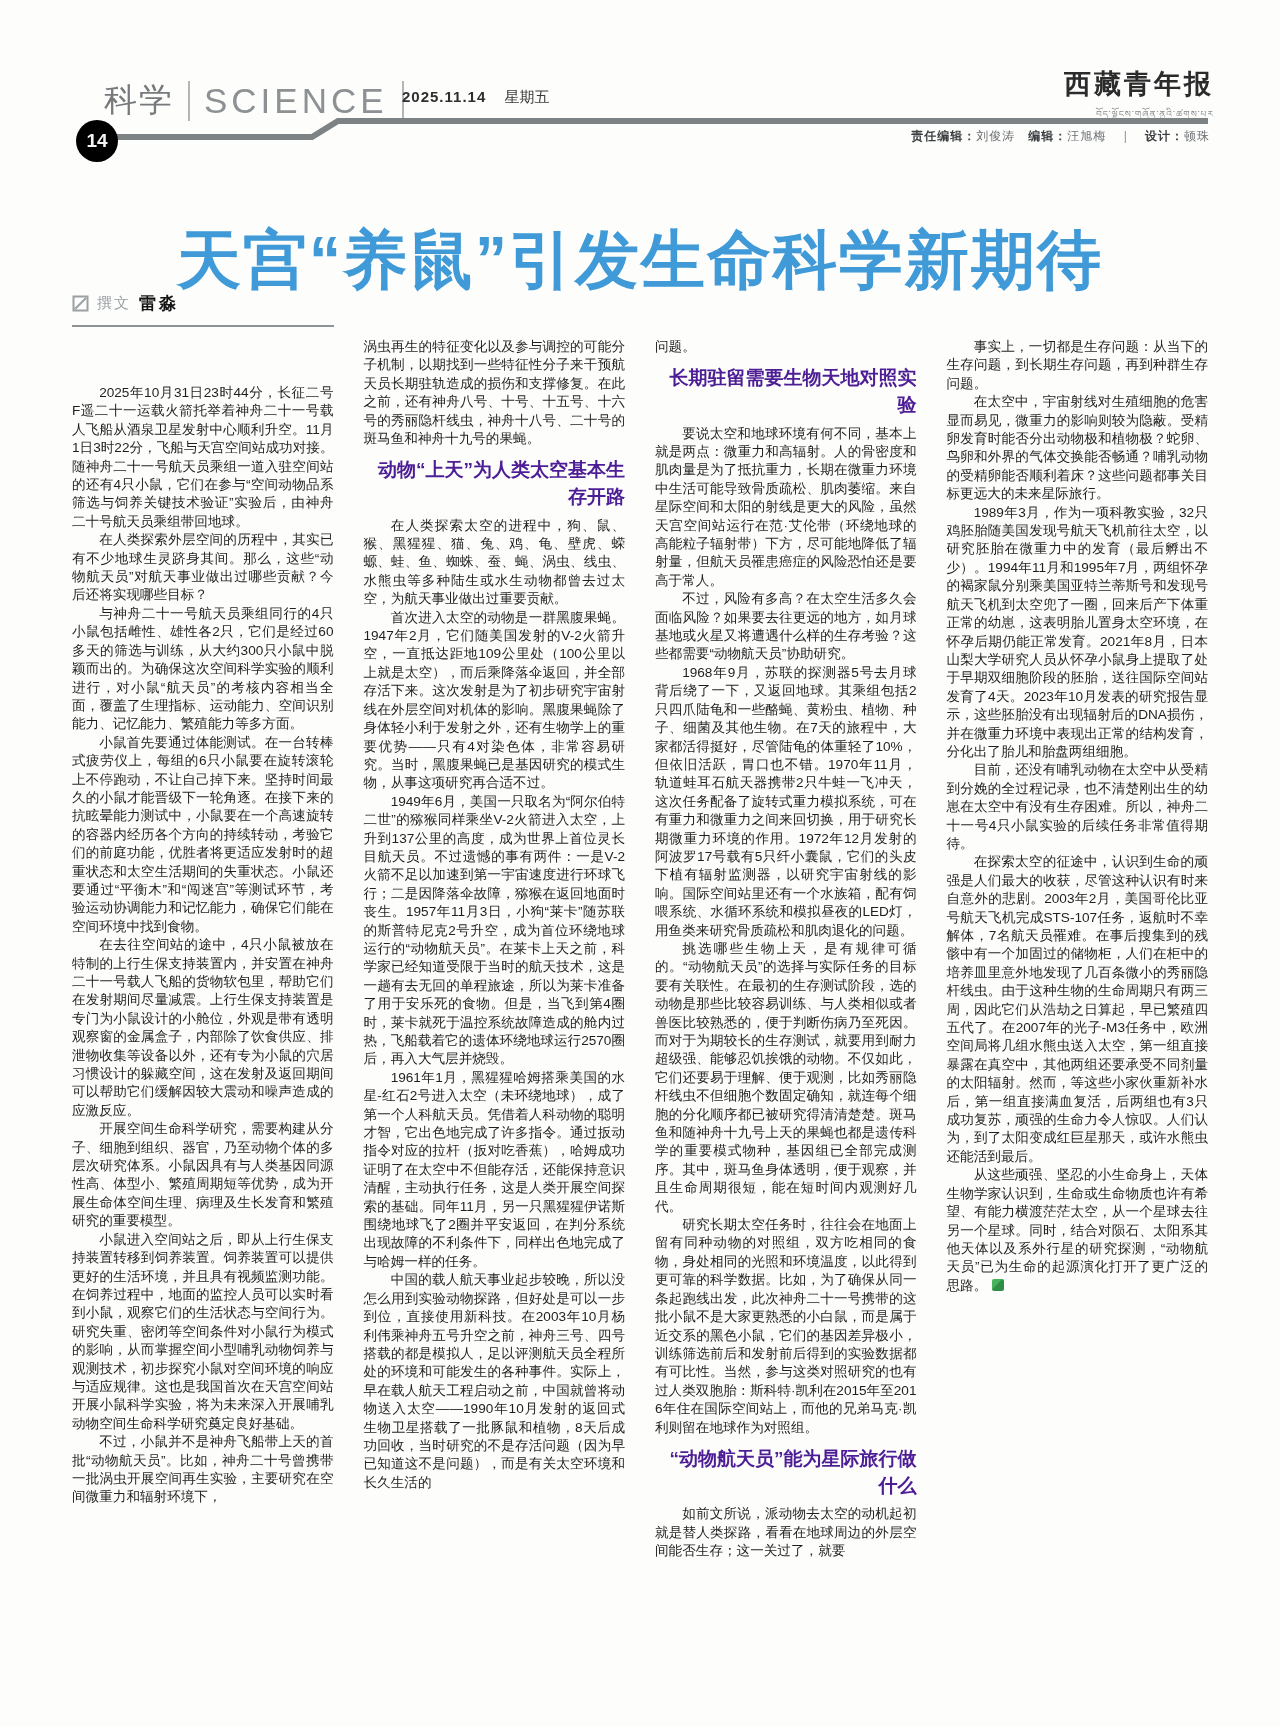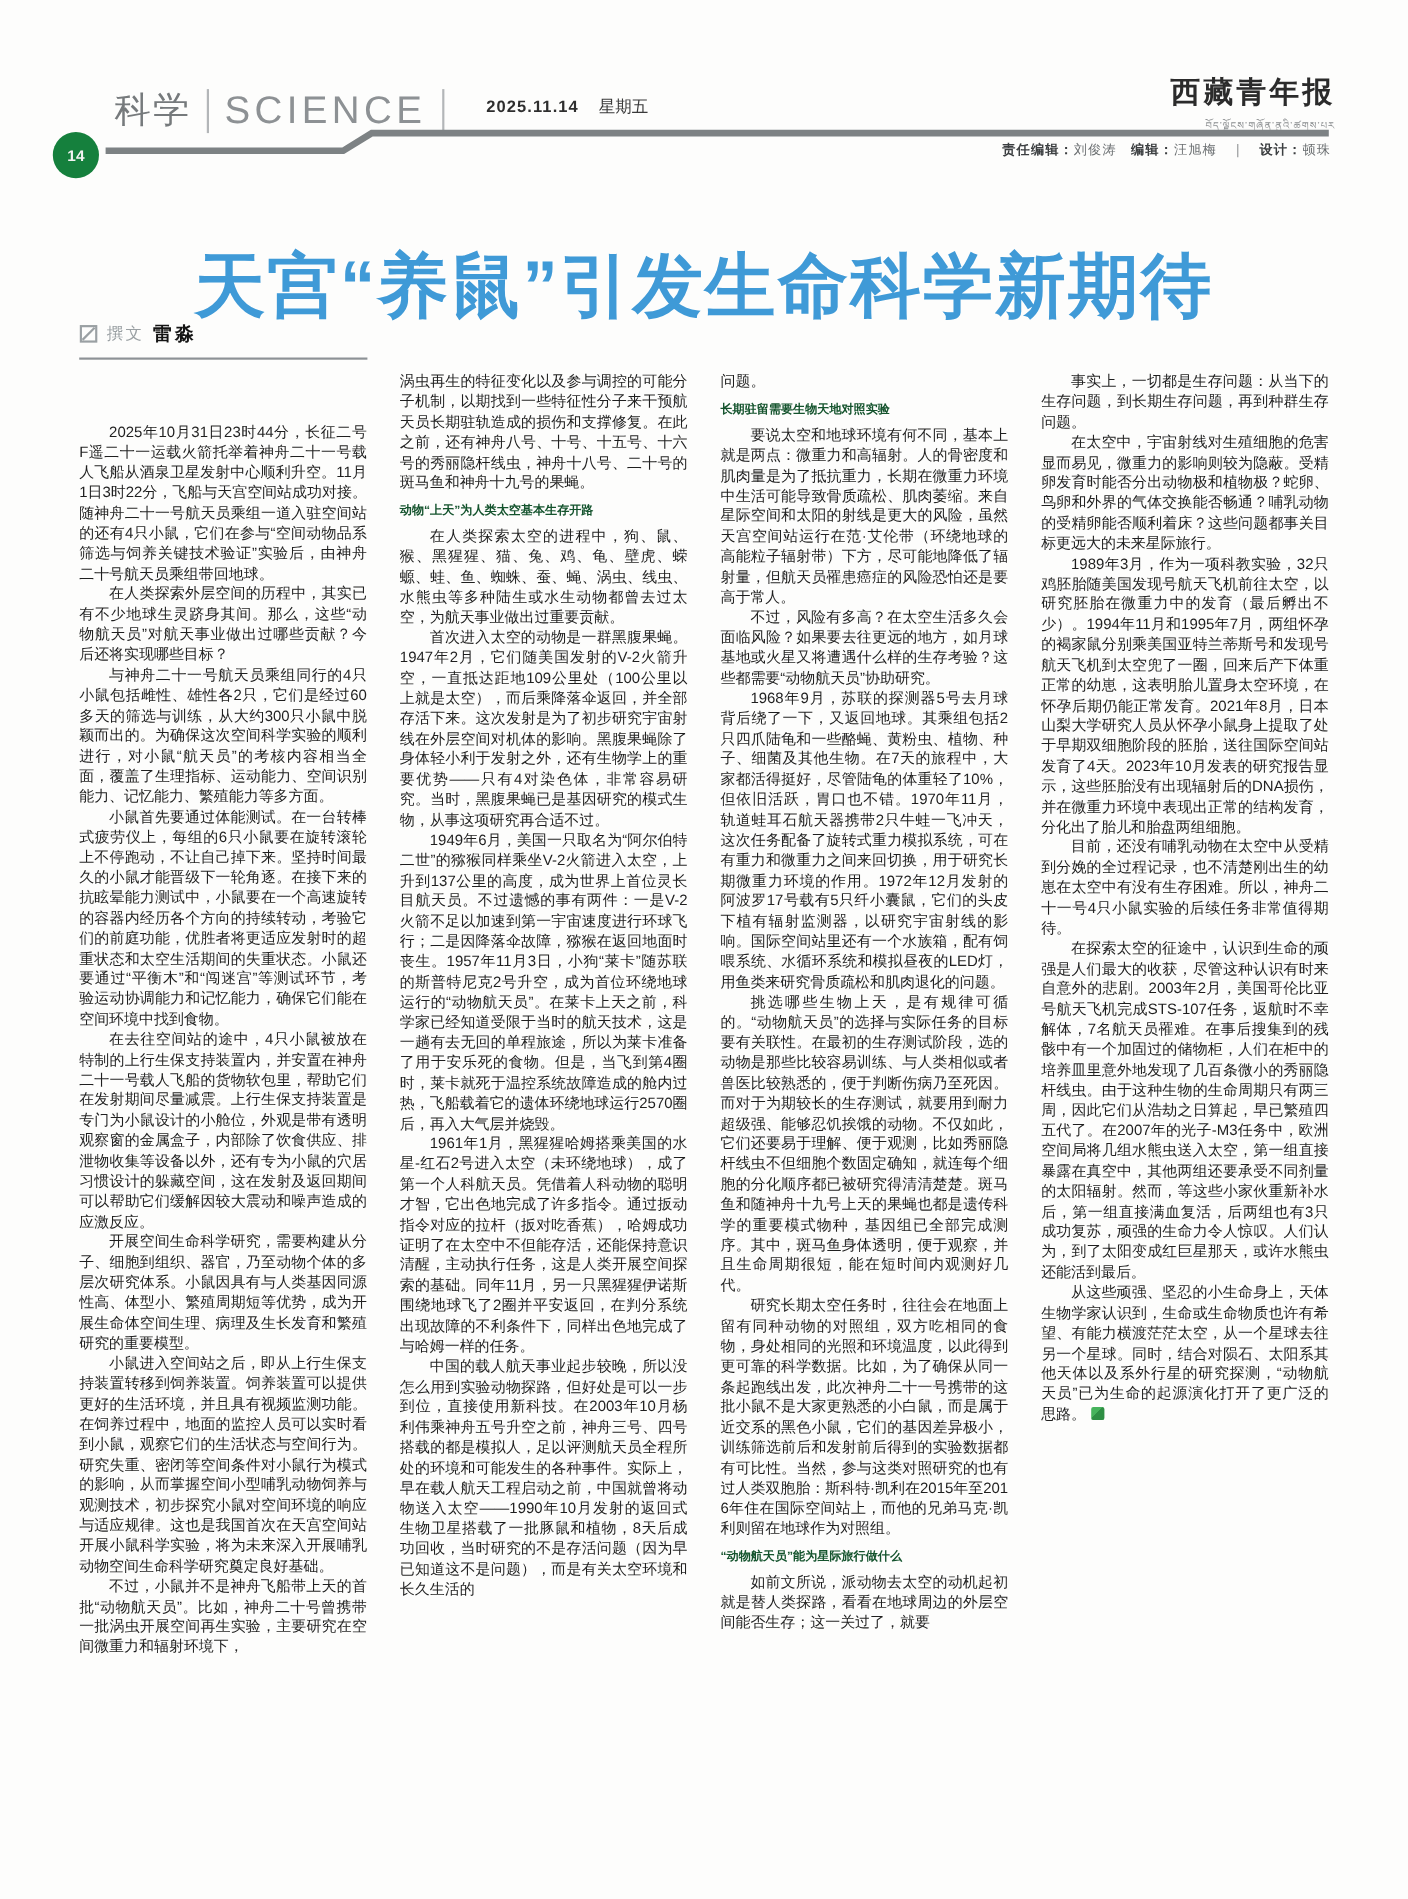--- a/index.html
+++ b/index.html
@@ -5,30 +5,30 @@
   html,body{margin:0;padding:0;background:#e8e8e8;}
   .page{position:relative;width:1280px;height:1726px;margin:0 auto;background:#fdfdfc;
         font-family:"Liberation Sans",sans-serif;color:#222;overflow:hidden;}
 
   
   .section-head{position:absolute;left:104px;top:78px;display:flex;align-items:center;gap:14px;}
   .section-cn{font-size:33px;color:#767a7c;letter-spacing:2px;}
   .section-en{font-size:35px;color:#8d9194;letter-spacing:4px;}
   .vbar{width:2px;height:40px;background:#b3b6b8;}
   .date-block{position:absolute;left:402px;top:88px;font-size:15px;color:#2e2e2e;}
-  .date-num{font-weight:bold;letter-spacing:1px;padding-left:40px;}
+  .date-num{font-weight:bold;letter-spacing:1px;}
   .date-week{margin-left:14px;color:#3a3a3a;font-family:Liberation Mono, monospace;}
 
   .masthead{position:absolute;right:66px;top:66px;text-align:right;}
   .masthead-title{font-family:"Liberation Serif",serif;font-weight:bold;font-size:27px;
                   color:#2b2b2b;letter-spacing:3px;}
   .masthead-sub{font-size:9px;color:#8a8d8f;margin-top:2px;letter-spacing:1px;}
 
-  .page-badge{position:absolute;left:48px;top:120px;width:42px;height:42px;border-radius:50%;
-              background:#15803d;color:#f4f4f4;font-weight:bold;font-size:14px;
+  .page-badge{position:absolute;left:76px;top:120px;width:42px;height:42px;border-radius:50%;
+              background:#000000;color:#f4f4f4;font-weight:bold;font-size:19px;
               display:flex;align-items:center;justify-content:center;z-index:2;}
   .deco-line{position:absolute;left:66px;top:108px;z-index:1;}
 
   .credits{position:absolute;right:70px;top:128px;font-size:12px;color:#6b6f71;letter-spacing:1px;}
   .credits b{color:#3c3f41;}
 
   
   .headline{position:absolute;left:0;top:176px;width:100%;text-align:center;
             font-size:64px;font-weight:900;letter-spacing:2px;line-height:1.3;
             font-family:"Liberation Sans",sans-serif;}
@@ -41,22 +41,22 @@
   .byline-rule{margin-top:10px;border-bottom:2px solid #8d9296;}
 
   
   .columns{position:absolute;left:72px;top:338px;width:1136px;
            display:grid;grid-template-columns:repeat(4,1fr);column-gap:30px;}
   .col{min-width:0;}
   .col-0{padding-top:46px;}
   .col p{margin:0;font-size:13.6px;line-height:18.4px;text-align:justify;
          text-indent:2em;color:#1f1f1f;word-break:break-all;}
   .col p.noindent{text-indent:0;}
-  .col h3{margin:9px 0 6px;font-size:11px;line-height:1.4;color:#14532d;
-          font-weight:bold;text-align:left;}
+  .col h3{margin:9px 0 6px;font-size:19px;line-height:1.4;color:#4c1d95;
+          font-weight:bold;text-align:right;}
   .end-marker{display:inline-block;width:12px;height:12px;border-radius:2px;
               margin-left:5px;vertical-align:-1px;
               background:linear-gradient(135deg,#46b35c 0 45%,#2e8f44 45% 100%);}
 </style>
 </head>
 <body>
 
 <div class="page">
 
   <div class="section-head">

